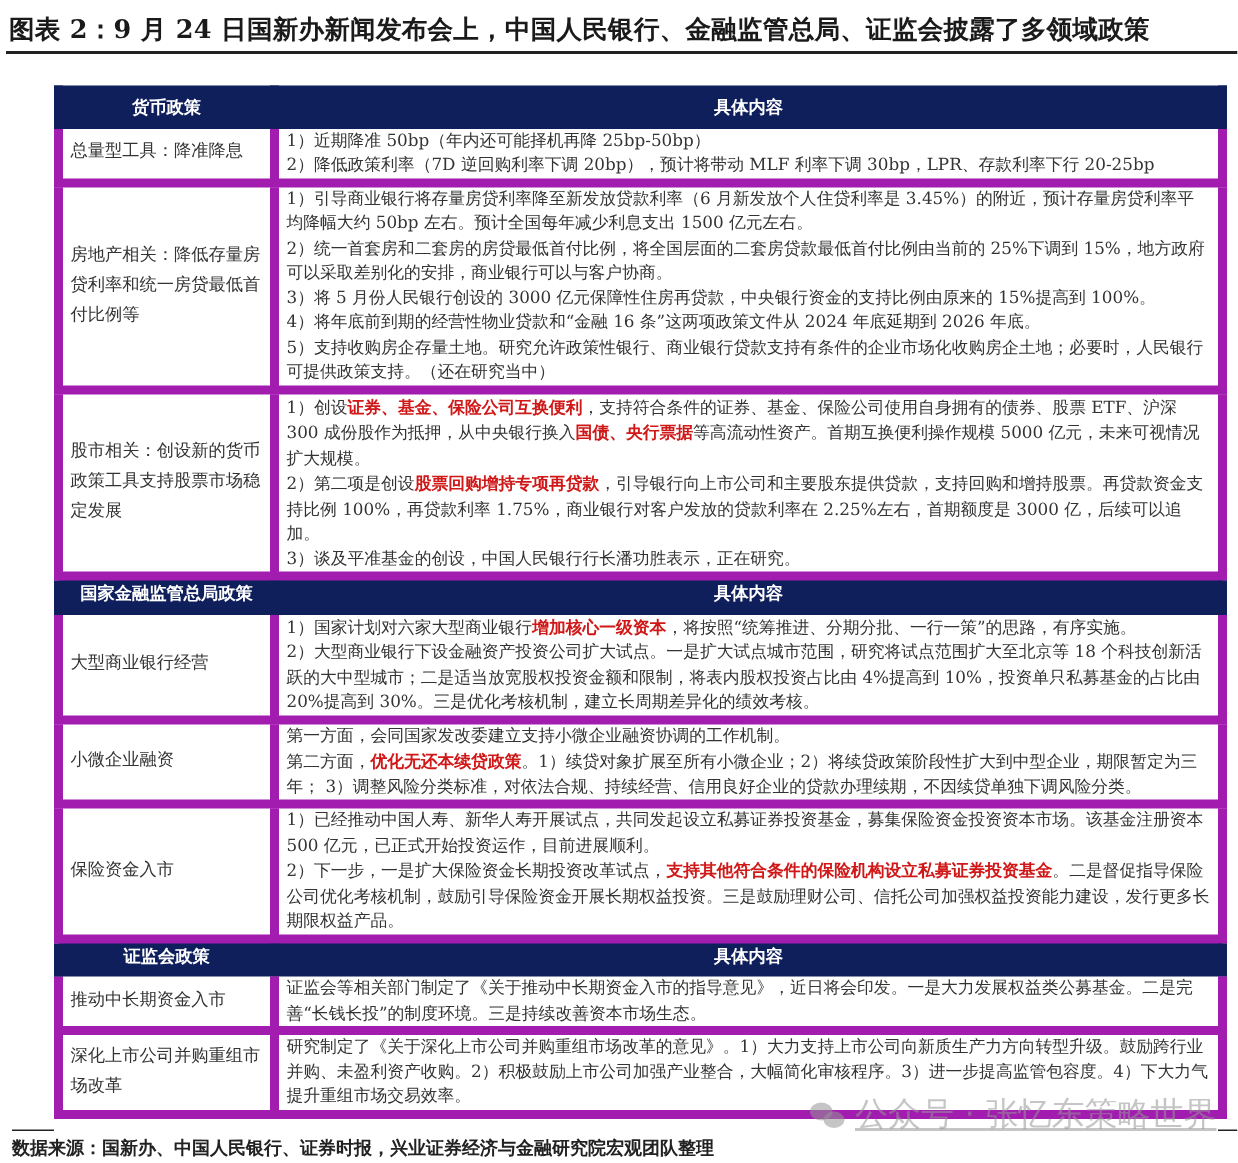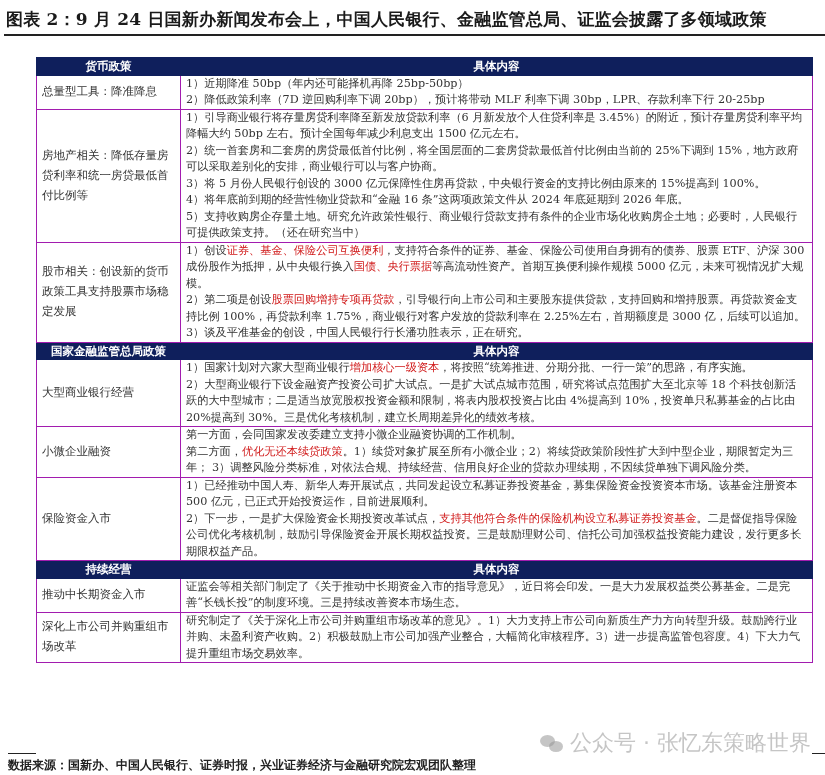--- a/index.html
+++ b/index.html
@@ -2,30 +2,30 @@
 <html><head>
 <meta charset="utf-8">
 <style>
   html, body { margin:0; padding:0; background:#ffffff; }
   body { width:825px; height:775px; position:relative; overflow:hidden; font-family:"DejaVu Serif", "Liberation Serif", serif; color:#222; }
   .title { position:absolute; left:6px; top:8px; font-size:17px; font-weight:bold; color:#1a1a1a; letter-spacing:0.2px; white-space:nowrap; }
   .title-rule { position:absolute; left:4px; top:34px; width:821px; height:1.5px; background:#222; }
   table.policy { position:absolute; left:36px; top:57px; width:776px; border-collapse:collapse; table-layout:fixed; font-size:11.2px; line-height:16.5px; }
   table.policy col.c1 { width:144px; }
   table.policy col.c2 { width:632px; }
-  table.policy td { border:1px solid #a21caf; vertical-align:middle; padding:0 5px; }
+  table.policy td { border:6px solid #a21caf; vertical-align:middle; padding:0 5px; }
   tr.hdr td { background:#0f1f5c; color:#ffffff; font-weight:bold; text-align:center; height:16px; padding:0 4px; border-color:#0f1f5c; font-size:11.5px; }
   td.label { color:#333; font-size:11.5px; line-height:20px; padding-left:10px;font-family:Liberation Mono, monospace; }
   td.content { color:#333; padding-top:1px; padding-bottom:1px; }
-  .red { color:#d01818; font-weight:normal; }
+  .red { color:#d01818; font-weight:bold; }
   .line { display:block; }
   .bottom-rule-l { position:absolute; left:8px; top:753px; width:28px; height:1px; background:#222; }
   .bottom-rule-r { position:absolute; left:812px; top:753px; width:13px; height:1px; background:#222; }
   .source { position:absolute; left:8px; top:757px; font-size:12px; color:#222; white-space:nowrap;font-weight:bold; }
-  .watermark { position:absolute; left:540px; top:728px; font-family:"DejaVu Sans", "Liberation Sans", sans-serif; font-size:22px; color:rgba(150,150,150,0.55); white-space:nowrap; display:flex; align-items:center; gap:6px; }
+  .watermark { position:absolute; left:540px; top:728px; font-family:"DejaVu Sans", "Liberation Sans", sans-serif; font-size:22px; color:rgba(150,150,150,0.55); white-space:nowrap; display:flex; align-items:center; gap:6px;text-decoration:underline; }
   .wm-icon { width:24px; height:20px; position:relative; }
   .wm-icon span { position:absolute; border-radius:50%; background:rgba(150,150,150,0.55); }
 </style>
 </head>
 <body>
 
 <div class="title">图表 2：9 月 24 日国新办新闻发布会上，中国人民银行、金融监管总局、证监会披露了多领域政策</div>
 <div class="title-rule"></div>
 
 <table class="policy">
@@ -82,21 +82,21 @@
         </td>
       </tr>
       <tr>
         <td class="label">保险资金入市</td>
         <td class="content">
           <span class="line"><span>1）已经推动中国人寿、新华人寿开展试点，共同发起设立私募证券投资基金，募集保险资金投资资本市场。该基金注册资本 500 亿元，已正式开始投资运作，目前进展顺利。</span></span>
           <span class="line"><span>2）下一步，一是扩大保险资金长期投资改革试点，</span><span class="red">支持其他符合条件的保险机构设立私募证券投资基金</span><span>。二是督促指导保险公司优化考核机制，鼓励引导保险资金开展长期权益投资。三是鼓励理财公司、信托公司加强权益投资能力建设，发行更多长期限权益产品。</span></span>
         </td>
       </tr>
       <tr class="hdr">
-        <td>持续经营</td>
+        <td>证监会政策</td>
         <td>具体内容</td>
       </tr>
       <tr>
         <td class="label">推动中长期资金入市</td>
         <td class="content">
           <span class="line"><span>证监会等相关部门制定了《关于推动中长期资金入市的指导意见》，近日将会印发。一是大力发展权益类公募基金。二是完善“长钱长投”的制度环境。三是持续改善资本市场生态。</span></span>
         </td>
       </tr>
       <tr>
         <td class="label">深化上市公司并购重组市场改革</td>

